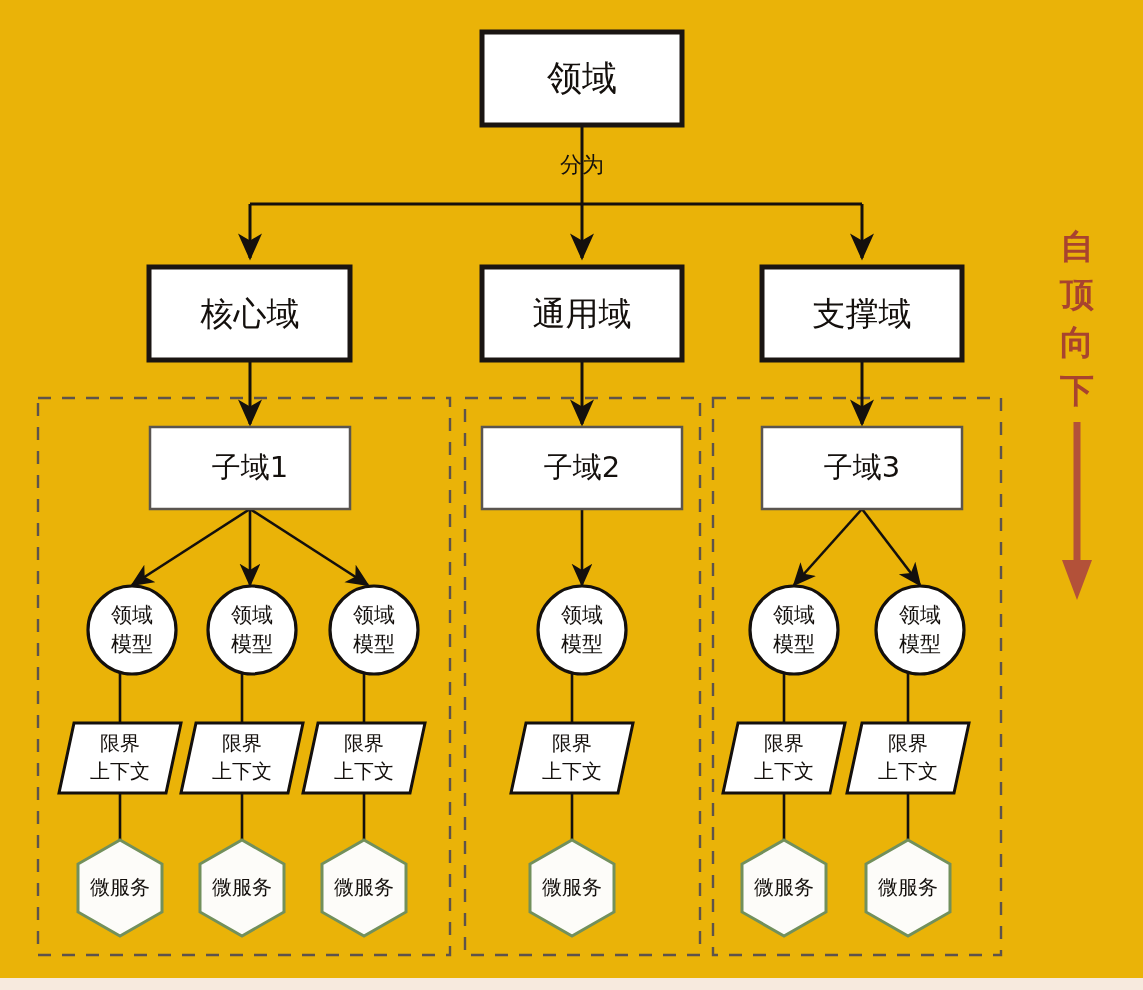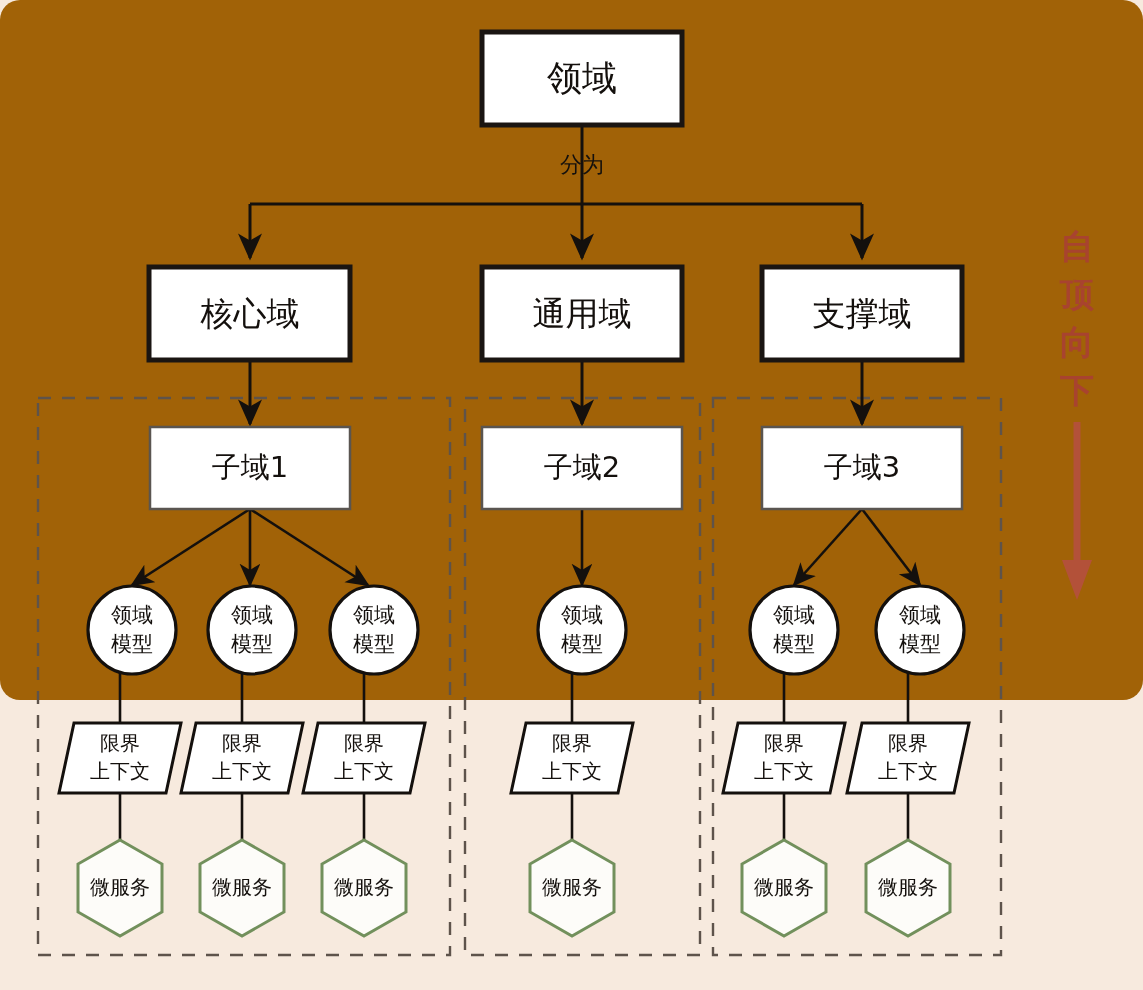--- a/index.html
+++ b/index.html
@@ -9,23 +9,22 @@
   }
   body {
     width: 1143px;
     height: 990px;
     overflow: hidden;
     font-family: "DejaVu Sans", "Liberation Sans", sans-serif;
   }
   #diagram-root {
     position: relative;
     width: 1143px;
-    height: 700px;
-    background: #a16207;
-    border-radius: 20px;
+    height: 978px;
+    background: #eab308;
   }
   svg#ddd-svg {
     position: absolute;
     top: 0;
     left: 0;
     width: 1143px;
     height: 990px;
     display: block;
   }
   .node-box-thick {

